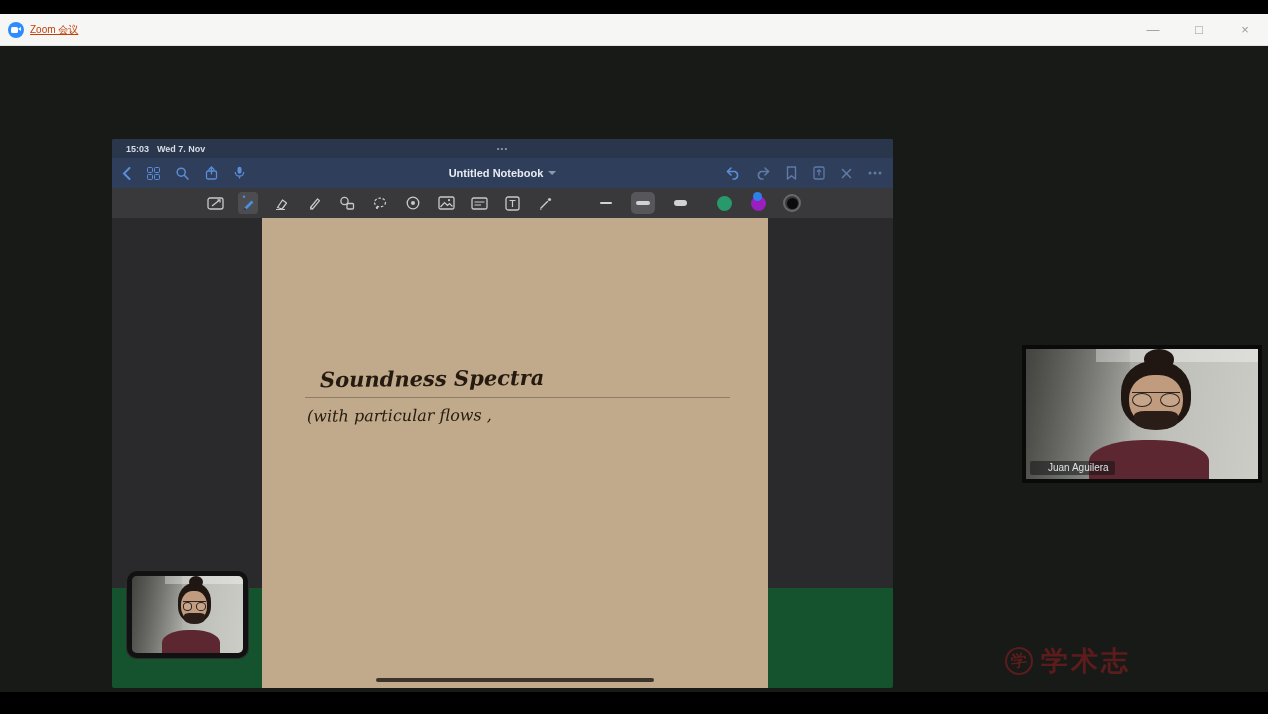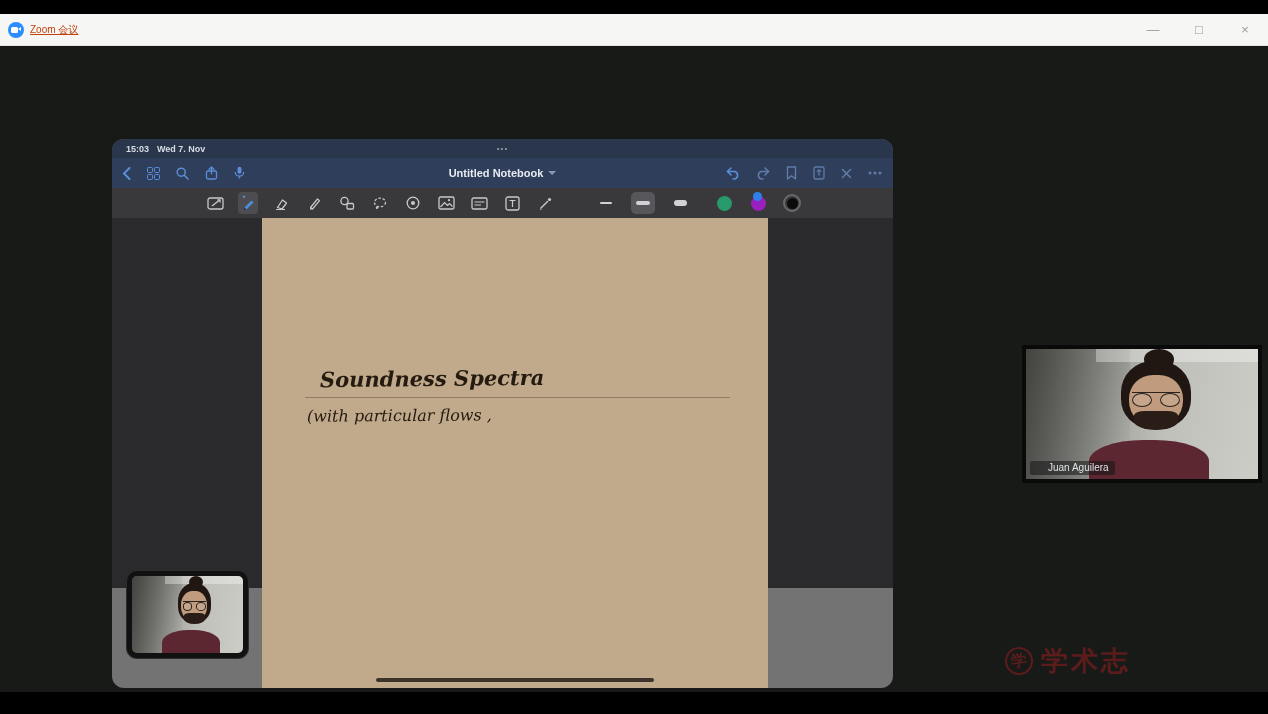--- a/index.html
+++ b/index.html
@@ -13,21 +13,21 @@
   .zoom-logo { width:16px; height:16px; border-radius:50%; background:#2d8cff; margin:0 6px 0 8px; position:relative; }
   .zoom-logo::before { content:""; position:absolute; left:3px; top:5px; width:7px; height:6px; background:#fff; border-radius:1.5px; }
   .zoom-logo::after { content:""; position:absolute; left:10px; top:5.5px; border-top:2.5px solid transparent; border-bottom:2.5px solid transparent; border-right:3.5px solid #fff; }
   .titlebar-title { font-size:10px; color:#c2410c;text-decoration:underline; }
   .win-controls { margin-left:auto; display:flex; height:100%; }
   .win-btn { width:46px; height:100%; display:flex; align-items:center; justify-content:center; color:#9a9a9a; font-size:13px; cursor:default; }
   .content { position:absolute; left:0; top:46px; width:1268px; height:646px; background:#181a18; }
   .letterbox-bottom { position:absolute; left:0; top:692px; width:1268px; height:22px; background:#000; }
 
   
-  .shared-screen { position:absolute; left:112px; top:93px; width:781px; height:549px; background:#737373; border-radius:12px; overflow:hidden;padding-left:24px; }
+  .shared-screen { position:absolute; left:112px; top:93px; width:781px; height:549px; background:#14532d; border-radius:2px; overflow:hidden;padding-left:24px; }
 
   .statusbar { position:absolute; left:0; top:0; width:100%; height:19px; background:#2a364c; display:flex; align-items:center; color:#d7dde6; font-size:9px; }
   .sb-left { display:flex; gap:8px; padding-left:14px; font-weight:bold; }
   .sb-dots { position:absolute; left:50%; transform:translateX(-50%); color:#8d99ac; font-size:8px; letter-spacing:1px; }
   .sb-right { margin-left:auto; display:flex; align-items:flex-end; gap:5px; padding-right:10px;margin-top:48px; }
   .rec-pill { width:30px; height:11px; border-radius:6px; background:#cc3a3a; position:relative; }
   .rec-pill::before { content:""; position:absolute; left:11px; top:2px; width:7px; height:7px; border-radius:2px; background:#e98a8a; }
   .moon-icon { width:9px; height:9px; border-radius:50%; background:#d7dde6; position:relative; overflow:hidden; }
   .moon-icon::before { content:""; position:absolute; left:-3px; top:-2px; width:8px; height:8px; border-radius:50%; background:#2a364c; }
   .battery-shell { width:16px; height:8px; border:1px solid #cfd4dc; border-radius:2px; position:relative; }

